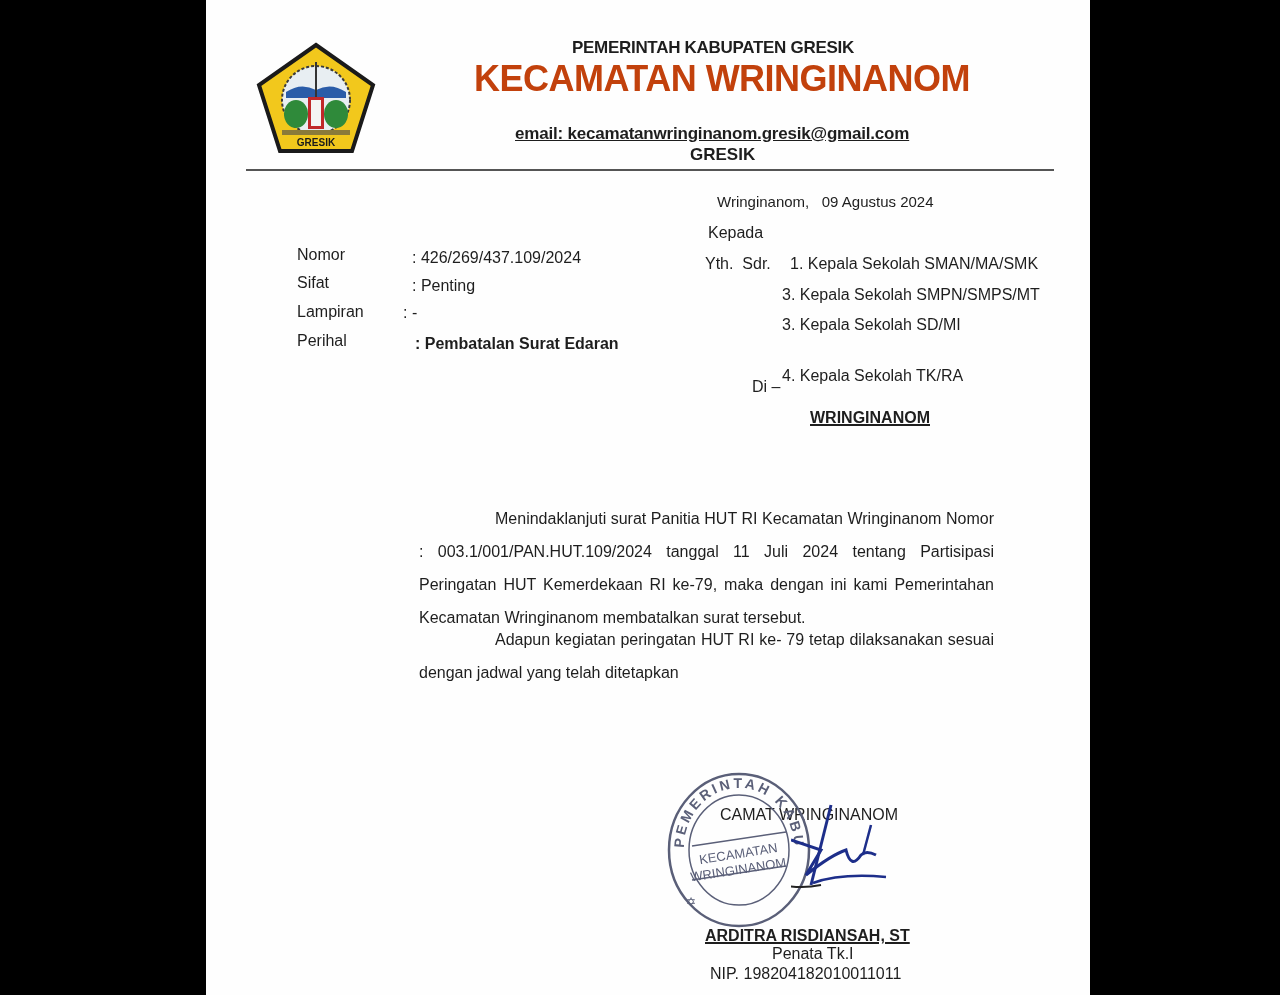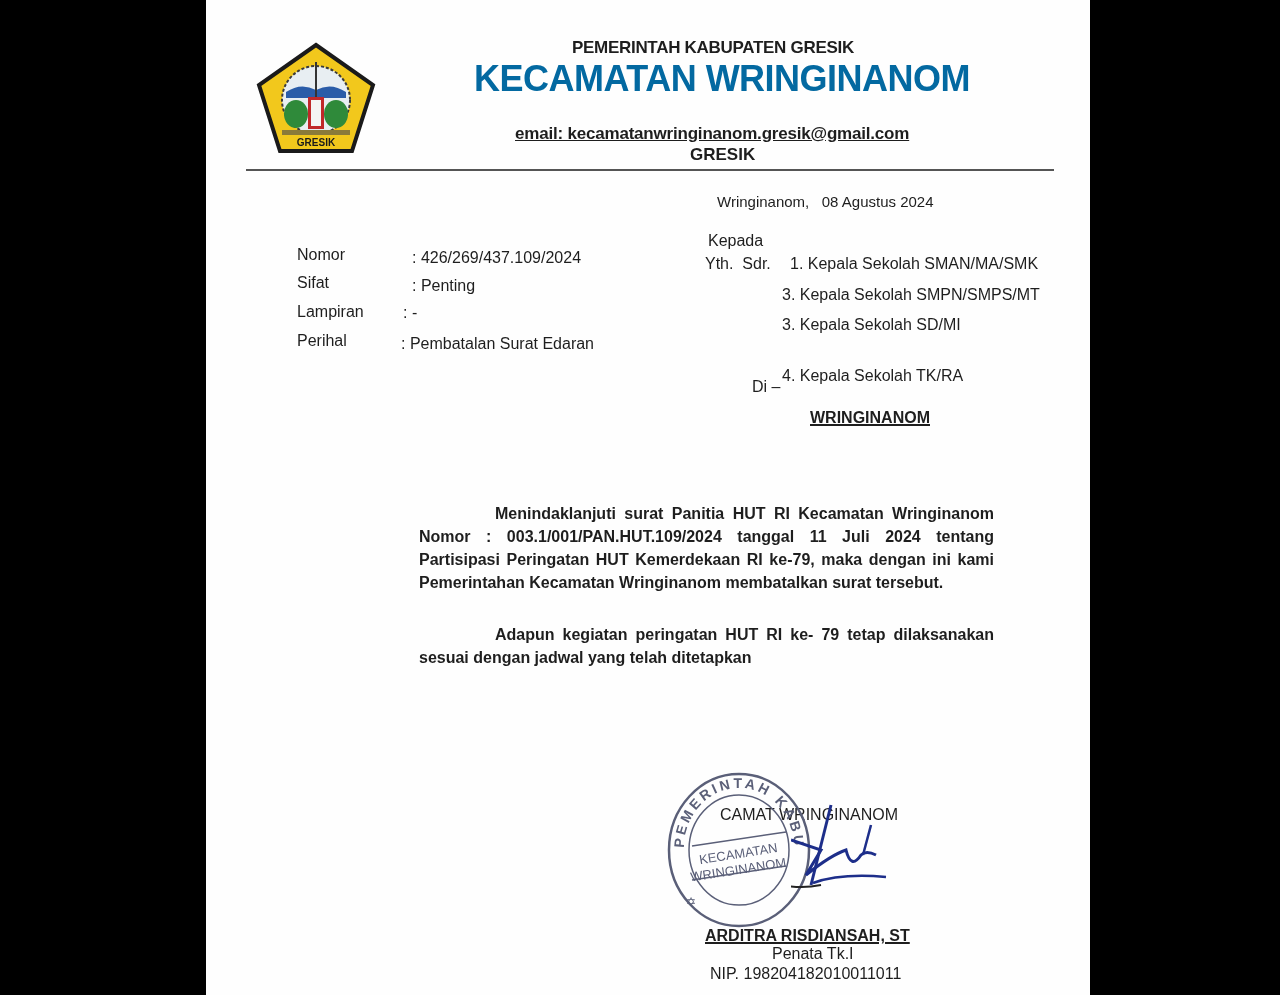--- a/index.html
+++ b/index.html
@@ -7,34 +7,34 @@
       width:1280px; height:995px; background:#000; position:relative; overflow:hidden;
       font-family:"Liberation Sans", sans-serif; color:#1e1e1e;
     }
     .page {
       position:absolute; left:206px; top:0; width:884px; height:995px;
       background:#fefefe;
     }
     .abs { position:absolute; white-space:nowrap; }
     .logo { position:absolute; left:50px; top:42px; width:120px; height:112px; }
     .kop-line1 { left:366px; top:38px; font-size:17px; font-weight:bold; letter-spacing:-0.3px; }
-    .kop-title { left:268px; top:58px; font-size:36px; font-weight:bold; letter-spacing:-0.5px; color:#0369a1; }
+    .kop-title { left:268px; top:58px; font-size:36px; font-weight:bold; letter-spacing:-0.5px; color:#c2410c; }
     .kop-addr { left:290px; top:103px; font-size:17px; font-weight:bold; letter-spacing:-0.2px; }
     .kop-email { left:309px; top:124px; font-size:17px; font-weight:bold; letter-spacing:-0.2px;text-decoration:underline; }
     .kop-city { left:484px; top:145px; font-size:17px; font-weight:bold; }
     .rule { position:absolute; left:40px; top:169px; width:808px; height:2px; background:#555; }
 
     .meta-label, .meta-value { font-size:16px; }
     .date { left:511px; top:193px; font-size:15px; }
-    .kepada { left:502px; top:232px; font-size:16px; }
+    .kepada { left:502px; top:224px; font-size:16px; }
     .rcp { font-size:16px; }
     .di { left:546px; top:378px; font-size:16px; }
     .dest { left:604px; top:409px; font-size:16px; font-weight:bold; text-decoration:underline; text-decoration-thickness:2px; }
 
-    .body-text { position:absolute; left:213px; width:575px; font-size:16px; line-height:23px; text-align:justify;font-weight:bold; }
+    .body-text { position:absolute; left:213px; width:575px; font-size:16px; line-height:33px; text-align:justify; }
     .body-text p { margin:0; text-align-last:auto; }
     .indent { text-indent:76px; }
     .p1 { top:502px; }
     .p2 { top:623px; }
     .p3 { top:685px; }
 
     .sig-title { left:514px; top:806px; font-size:16px; }
     .sig-name { left:499px; top:927px; font-size:16px; font-weight:bold; text-decoration:underline; text-decoration-thickness:2px; }
     .sig-rank { left:566px; top:945px; font-size:16px; }
     .sig-nip { left:504px; top:965px; font-size:16px; }
@@ -66,23 +66,23 @@
   <div class="abs kop-city">GRESIK</div>
   <div class="rule"></div>
 
   <div class="abs meta-label" style="left:91px; top:246px;">Nomor</div>
   <div class="abs meta-value" style="left:206px; top:249px;">: 426/269/437.109/2024</div>
   <div class="abs meta-label" style="left:91px; top:274px;">Sifat</div>
   <div class="abs meta-value" style="left:206px; top:277px;">: Penting</div>
   <div class="abs meta-label" style="left:91px; top:303px;">Lampiran</div>
   <div class="abs meta-value" style="left:197px; top:304px;">: -</div>
   <div class="abs meta-label" style="left:91px; top:332px;">Perihal</div>
-  <div class="abs meta-value" style="left:195px; top:335px;">: Pembatalan Surat Edaran</div>
+  <div class="abs meta-value" style="left:209px; top:335px;font-weight:bold;">: Pembatalan Surat Edaran</div>
 
-  <div class="abs date" style="white-space:pre;">Wringinanom,   08 Agustus 2024</div>
+  <div class="abs date" style="white-space:pre;">Wringinanom,   09 Agustus 2024</div>
   <div class="abs kepada">Kepada</div>
   <div class="abs rcp" style="left:499px; top:255px; white-space:pre;">Yth.  Sdr.</div>
   <div class="abs rcp" style="left:584px; top:255px;">1. Kepala Sekolah SMAN/MA/SMK</div>
   <div class="abs rcp" style="left:576px; top:286px;">3. Kepala Sekolah SMPN/SMPS/MT</div>
   <div class="abs rcp" style="left:576px; top:316px;">3. Kepala Sekolah SD/MI</div>
   <div class="abs rcp" style="left:576px; top:347px;margin-top:20px;">4. Kepala Sekolah TK/RA</div>
   <div class="abs di">Di –</div>
   <div class="abs dest">WRINGINANOM</div>
 
   <div class="body-text p1">

